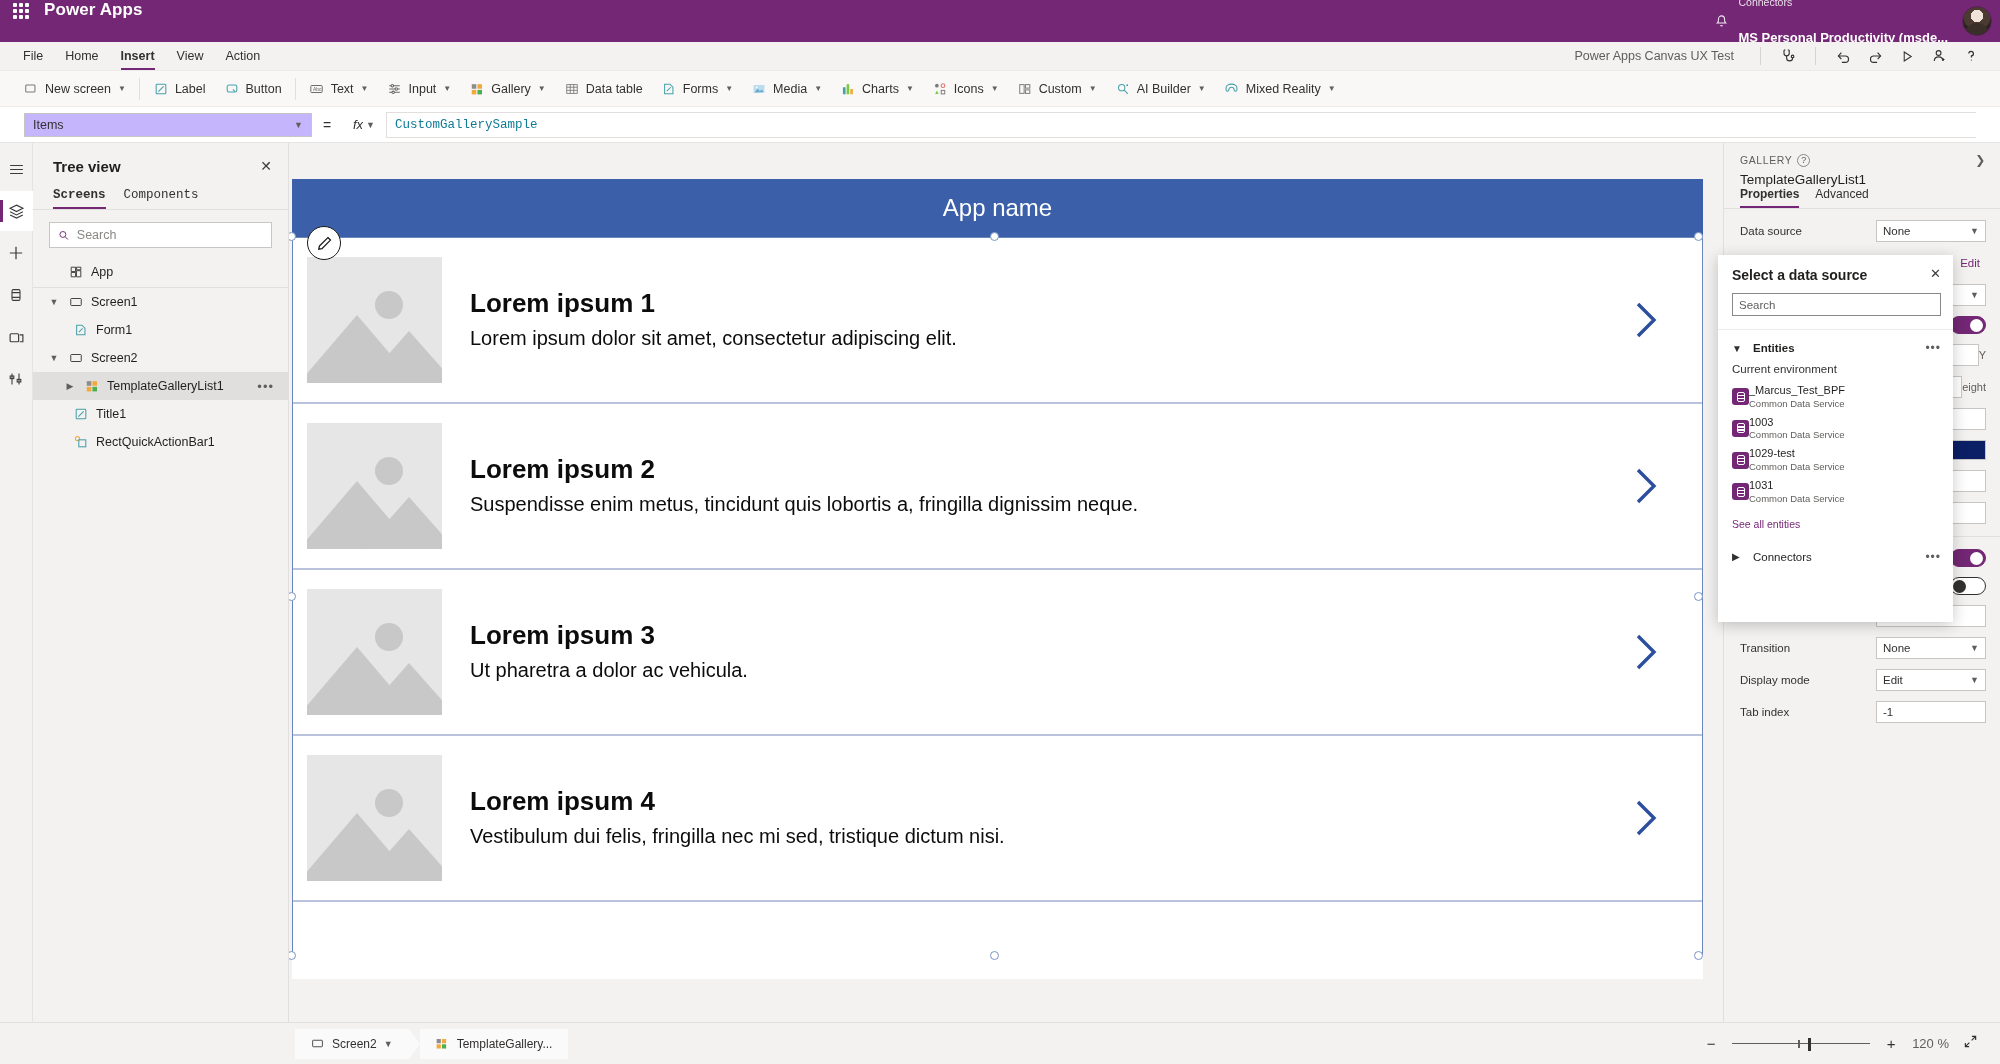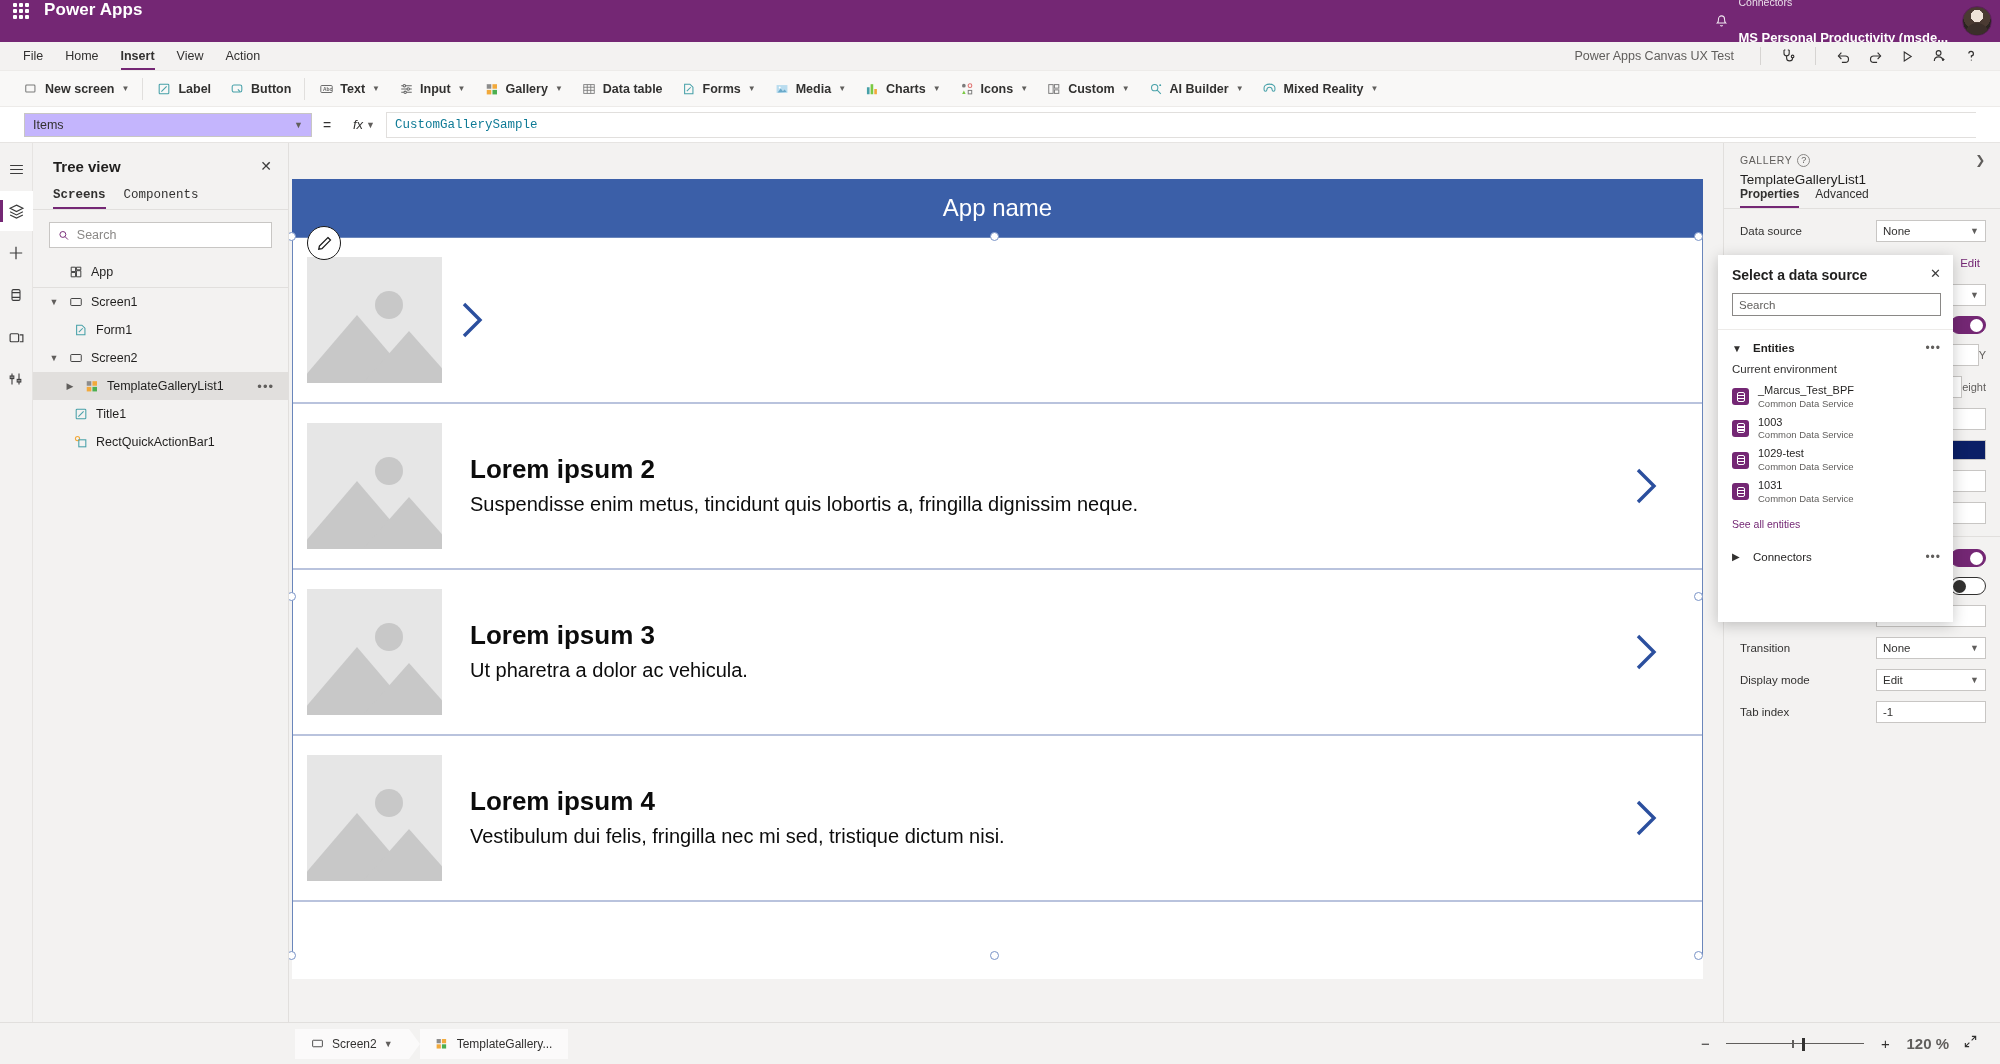--- a/index.html
+++ b/index.html
@@ -59,21 +59,21 @@
   .app-title { font-size: 12.5px; color: #605e5c; margin-right: 14px; white-space: nowrap; }
   .vsep { width:1px; height:18px; background:#d6d4d2; margin:0 10px; }
   .icon-btn {
     width: 30px; height: 24px; display:flex; align-items:center; justify-content:center;
     cursor:pointer; color:#323130;
   }
 
   
   .ribbon {
     position: absolute; left: 0; top: 71px; width: 2000px; height: 36px;
-    background: #f9f8f7; display: flex; align-items: center; border-bottom: 1px solid #edebe9; font-weight: bold;
+    background: #f9f8f7; display: flex; align-items: center; border-bottom: 1px solid #edebe9;
   }
   .rb {
     display: flex; align-items: center; gap: 6px; padding: 4px 9px; height: 28px;
     font-size: 12.5px; color: #323130; cursor: pointer; white-space: nowrap;
   }
   .rb .chev { font-size: 8px; color: #605e5c; margin-left: 1px; }
   .rb-sep { width: 1px; height: 22px; background: #e1dfdd; margin: 0 4px; }
   .gi { width: 16px; height: 16px; display:inline-flex; align-items:center; justify-content:center; }
 
   
@@ -253,21 +253,21 @@
     border:none; outline:none; width:100%; font-size:11.5px; color:#323130;
     font-family:"Liberation Sans", sans-serif; background:transparent;
   }
   .ds-search input::placeholder { color:#605e5c; }
   .ds-div { height:1px; background:#edebe9; margin-top: 13px; }
   .ds-group { display:flex; align-items:center; padding: 11px 12px 6px 14px; gap: 11px; cursor:pointer; }
   .ds-group .gcv { color:#323130; font-size:10px; width:10px; }
   .ds-group-name { font-size: 11.5px; font-weight:600; color:#201f1e; }
   .ds-group .dots { margin-left:auto; color:#605e5c; letter-spacing:1px; font-size:12px; }
   .ds-env { font-size: 11.5px; color:#323130; padding: 2px 14px 6px; }
-  .ds-item { display:flex; align-items:center; gap: 9px; padding: 3px 14px; cursor:pointer; }
+  .ds-item { display:flex; align-items:center; padding: 3px 14px; cursor:pointer; }
   .cds-ico {
     width: 17px; height: 17px; border-radius: 3px; background:#742774; flex:none;
     display:flex; align-items:center; justify-content:center;
   }
   .cds-ico .db {
     width: 8px; height: 10px; border: 1.2px solid #fff; border-radius: 2px; position:relative;
   }
   .cds-ico .db::before, .cds-ico .db::after {
     content:""; position:absolute; left:0; right:0; height:1.2px; background:#fff;
   }
@@ -287,21 +287,21 @@
   }
   .bc.first { margin-left: 295px; }
   .bc .cv { font-size:9px; color:#605e5c; }
   .bc-arrow { width:0;height:0;border-top:15px solid transparent;border-bottom:15px solid transparent;border-left:11px solid #fbfafa; }
   .sb-right { margin-left:auto; display:flex; align-items:center; gap: 14px; padding-right: 22px; }
   .zoom-minus, .zoom-plus { font-size: 15px; color:#323130; cursor:pointer; width:14px; text-align:center; }
   .zoom-track { width: 138px; height: 14px; position:relative; cursor:pointer; }
   .zoom-track .ln { position:absolute; left:0; right:0; top:6px; height:1.5px; background:#605e5c; }
   .zoom-track .tick { position:absolute; left:66px; top:3px; width:1.5px; height:8px; background:#605e5c; }
   .zoom-track .thumb2 { position:absolute; left:76px; top:1px; width:3px; height:13px; background:#323130; }
-  .zoom-val { font-size: 15px; color:#605e5c;font-weight:bold; }
+  .zoom-val { font-size: 13px; color:#605e5c; }
   .fit-icon { cursor:pointer; color:#323130; }
 
   .muted { color:#605e5c; }
 </style>
 </head>
 <body>
 
 <div class="app">
 
   <div class="topbar">
@@ -694,20 +694,24 @@
             <path d="M11.2 2.4 13.6 4.8 5.6 12.8 2.6 13.4l.6-3z"></path>
           </svg>
         </div>
 
         <div class="grow">
           <div class="thumb">
             <div class="circ"></div>
             <div class="mt"></div>
             <div class="mt2"></div>
           </div>
+          <div class="gtext">
+            <div class="gtitle">Lorem ipsum 1</div>
+            <div class="gsub">Lorem ipsum dolor sit amet, consectetur adipiscing elit.</div>
+          </div>
           <div class="chev-next">
             <svg width="34" height="44" viewBox="0 0 34 44" fill="none" stroke="#2b4f9e" stroke-width="3.4">
                 <path d="M9 6 25 22 9 38"></path>
               </svg>
           </div>
         </div>
 
         <div class="grow">
           <div class="thumb">
             <div class="circ"></div>

